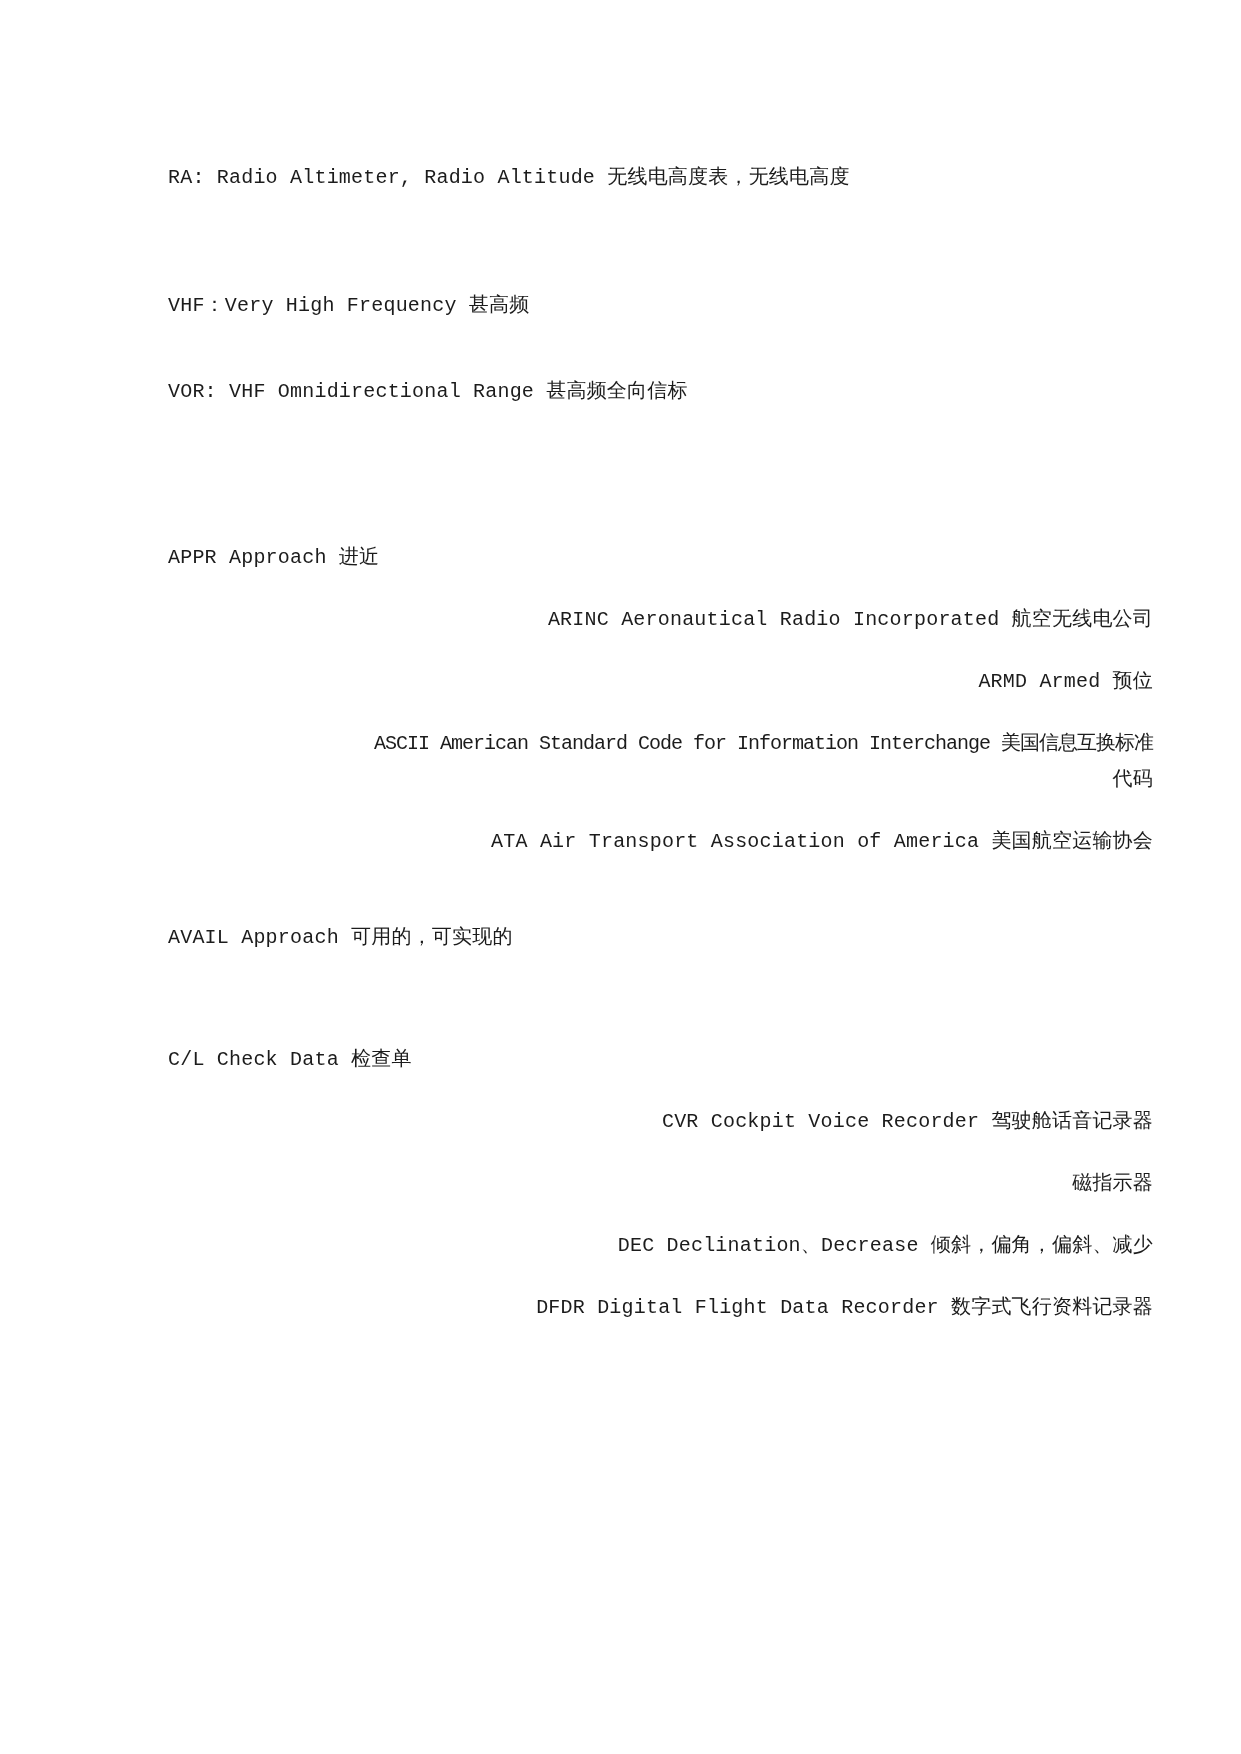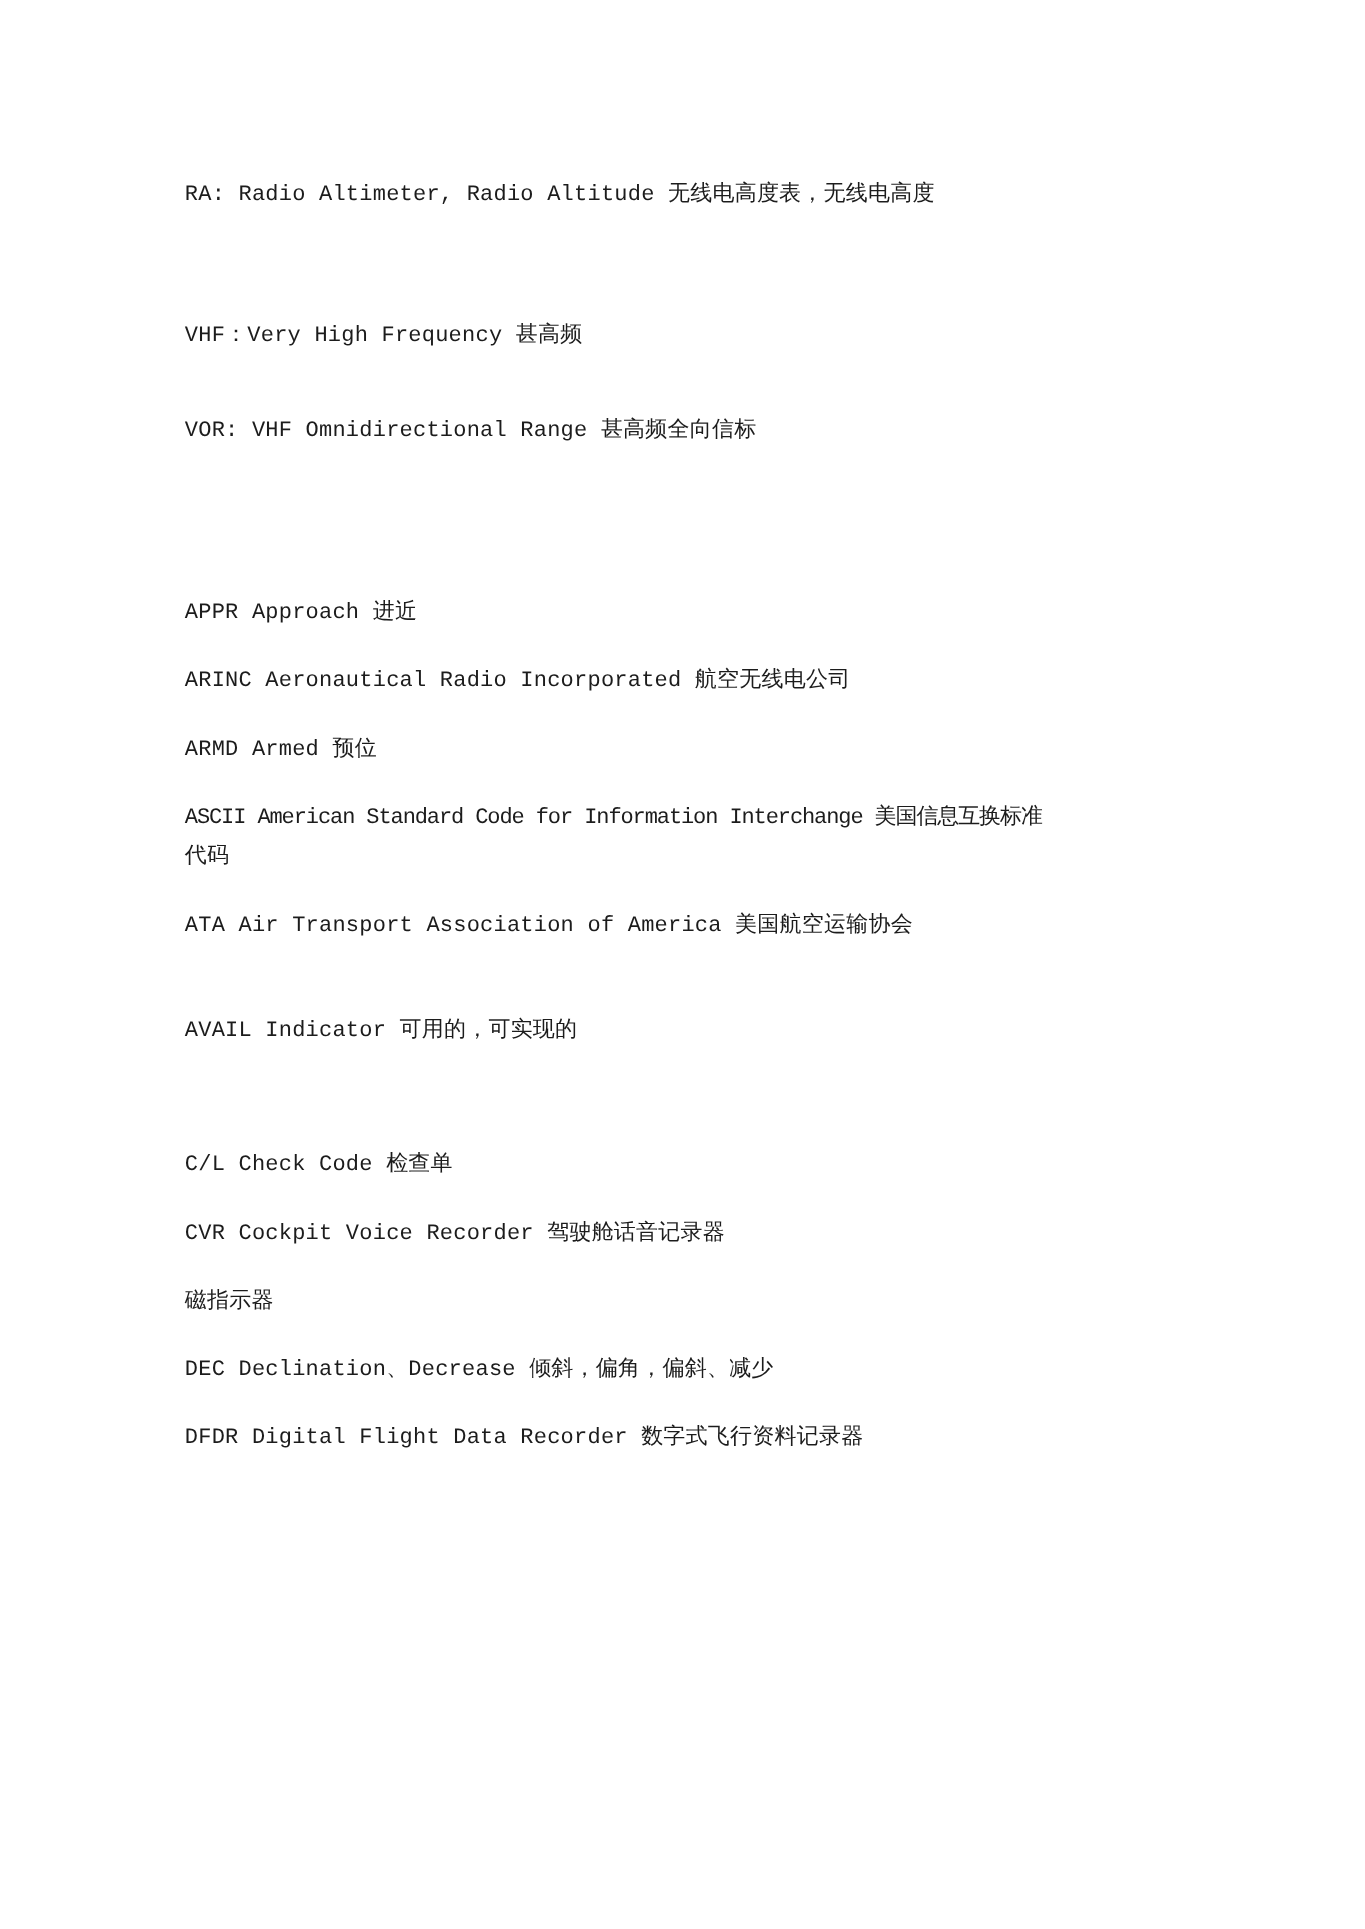--- a/index.html
+++ b/index.html
@@ -28,21 +28,21 @@
     display: block;
     white-space: pre;
     font-size: 20px;
     line-height: 36px;
     letter-spacing: 0.2px;
   }
   .line.condensed {
     letter-spacing: -1px;
   }
   
-  .s-norm { margin-top: 26px; }
+  .s-norm { margin-top: 26px; text-align: right; }
   .s-md   { margin-top: 50px; }
   .s-lg   { margin-top: 60px; }
   .s-lg2  { margin-top: 64px; }
   .s-xl   { margin-top: 86px; }
   .s-xxl  { margin-top: 130px; }
   .s-xxl2 { margin-top: 92px; }
 </style>
 </head>
 <body>
 
@@ -75,25 +75,25 @@
   <div class="entry s-norm">
     <span class="line condensed">ASCII American Standard Code for Information Interchange 美国信息互换标准</span>
     <span class="line">代码</span>
   </div>
 
   <div class="entry s-norm">
     <span class="line">ATA Air Transport Association of America 美国航空运输协会</span>
   </div>
 
   <div class="entry s-lg">
-    <span class="line">AVAIL Indicator 可用的，可实现的</span>
+    <span class="line">AVAIL Approach 可用的，可实现的</span>
   </div>
 
   <div class="entry s-xl">
-    <span class="line">C/L Check Code 检查单</span>
+    <span class="line">C/L Check Data 检查单</span>
   </div>
 
 
   <div class="entry s-norm">
     <span class="line">CVR Cockpit Voice Recorder 驾驶舱话音记录器</span>
   </div>
 
   <div class="entry s-norm">
     <span class="line">磁指示器</span>
   </div>

